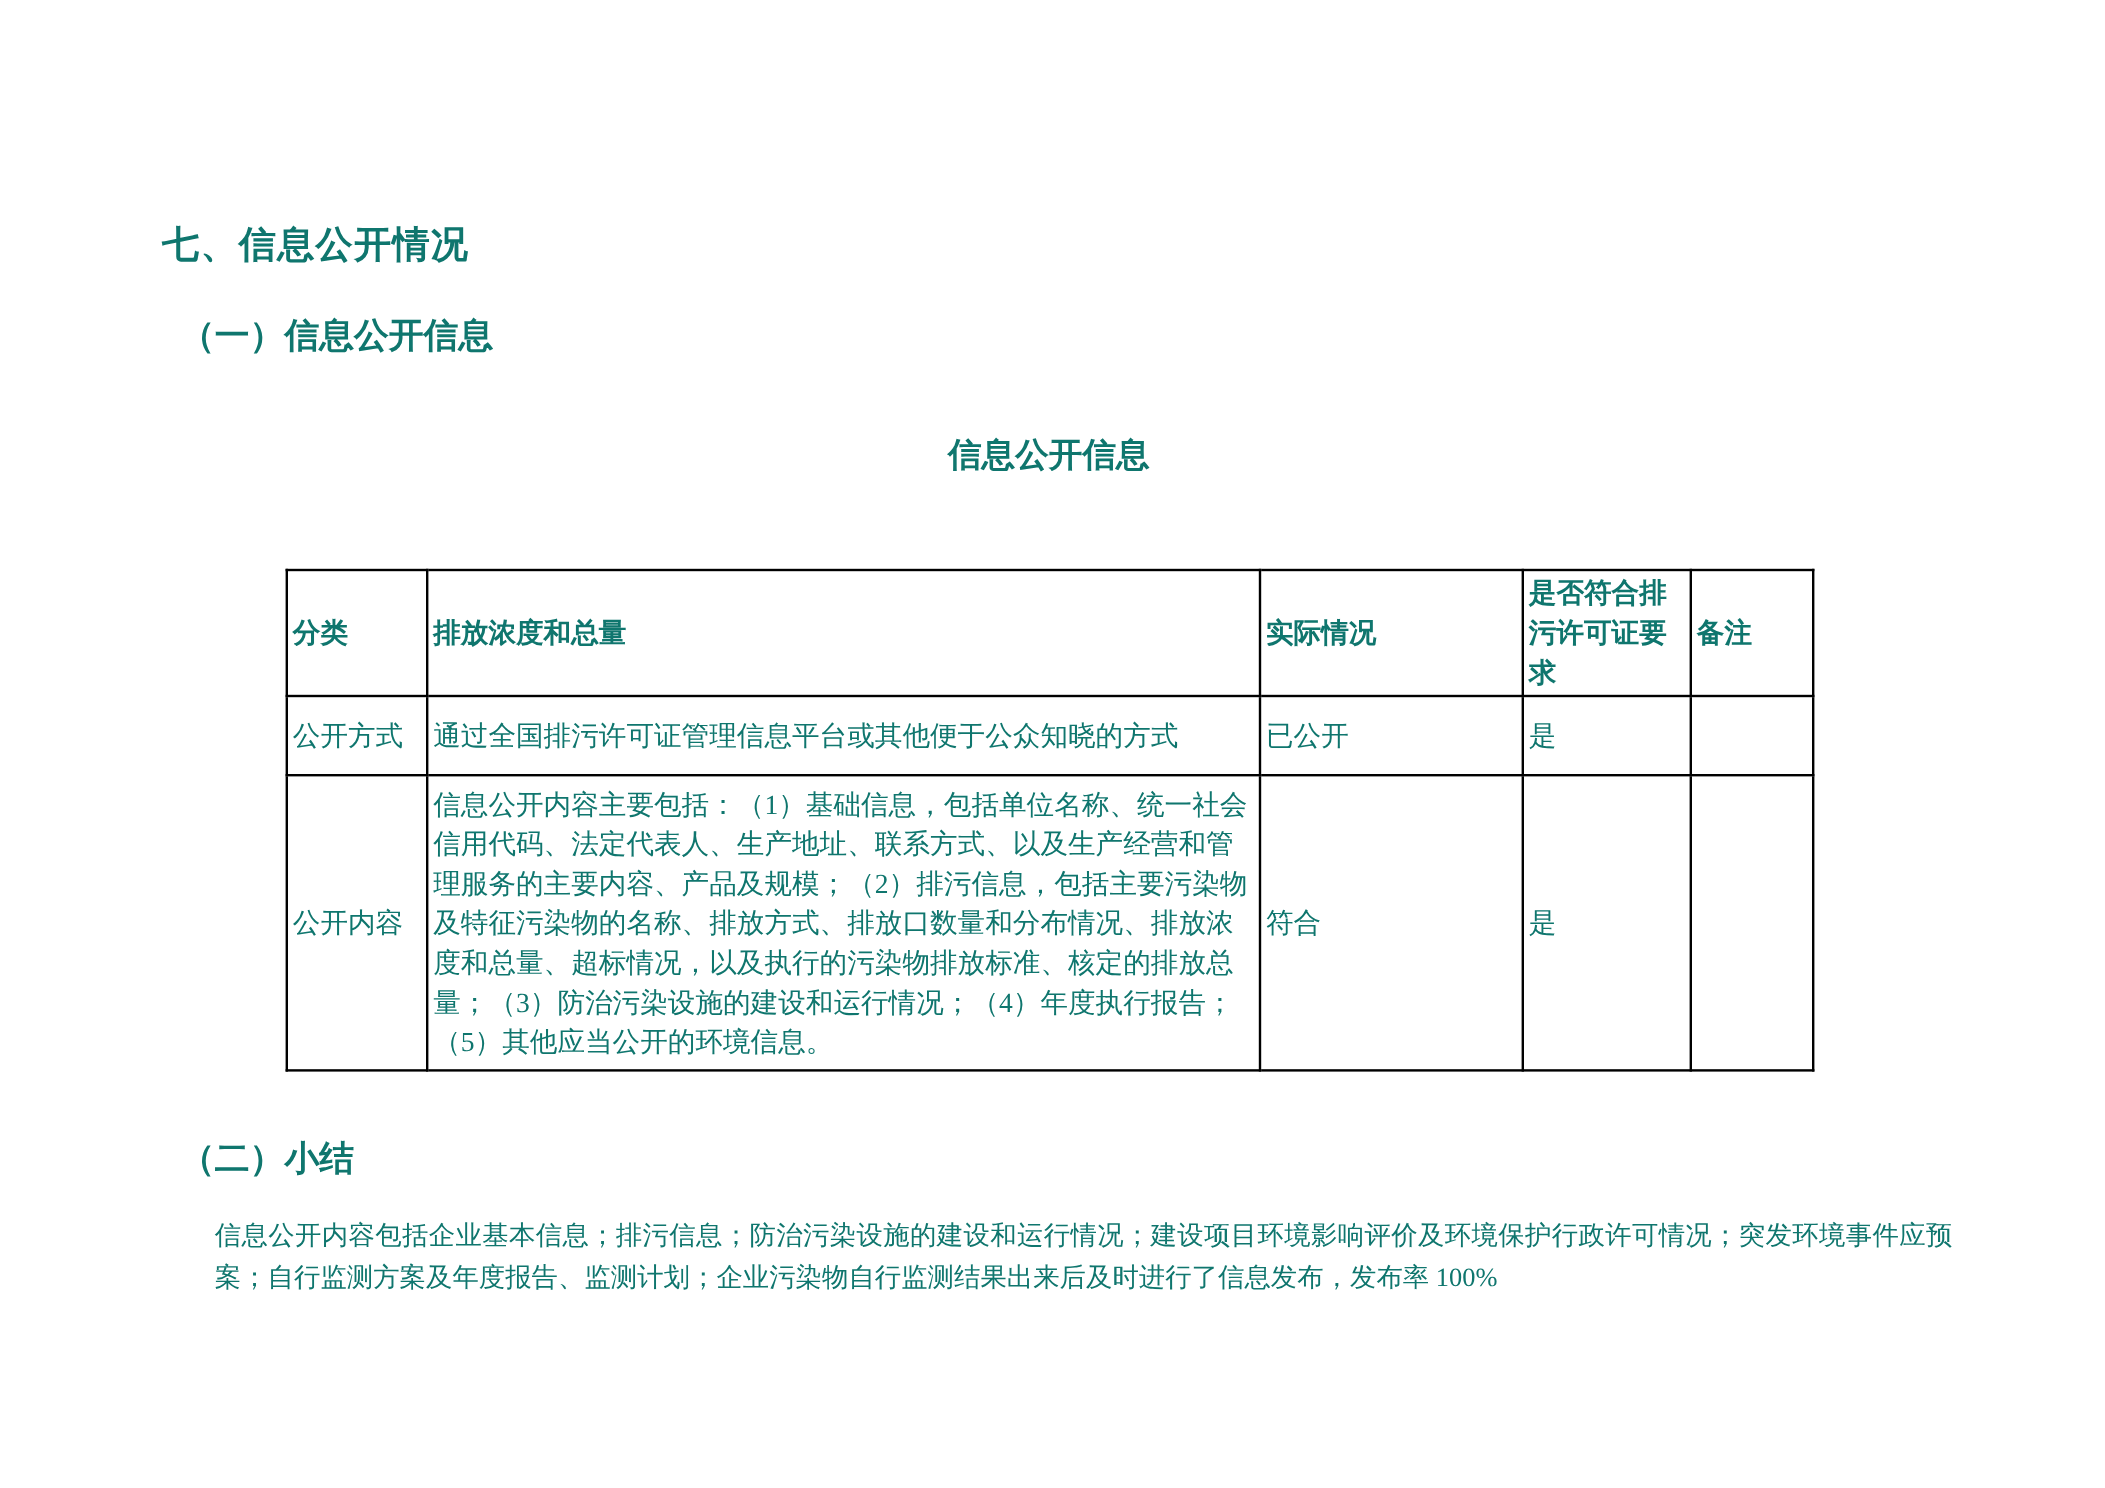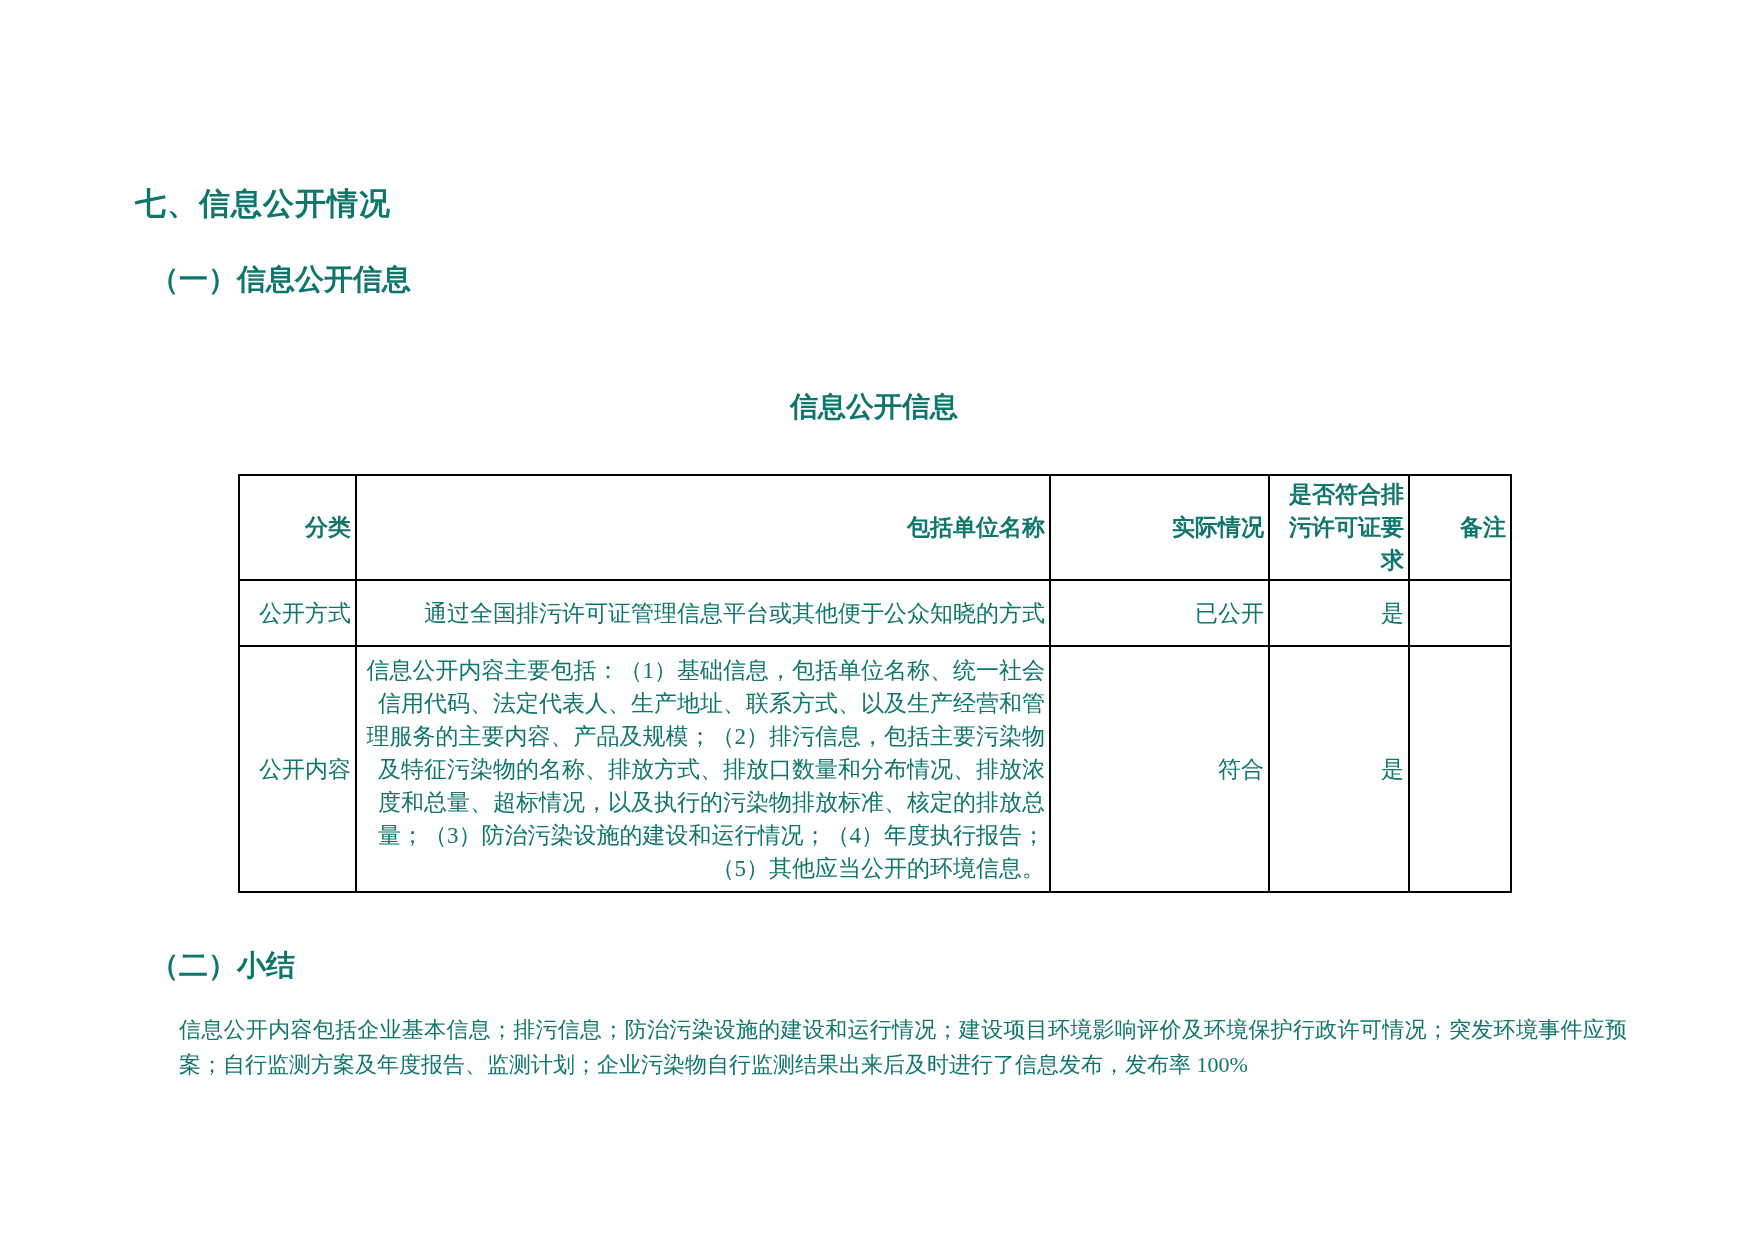--- a/index.html
+++ b/index.html
@@ -37,35 +37,34 @@
   .h2-a { left: 138px; top: 260px; }
   .h2-b { left: 138px; top: 946px; }
   .table-title {
     position: absolute;
     left: 238px;
     top: 360px;
     width: 1272px;
     text-align: center;
     font-size: 28px;
     font-weight: bold;
-    margin-top: 28px;
   }
   table.disclosure {
     position: absolute;
     left: 238px;
     top: 474px;
     width: 1272px;
     border-collapse: collapse;
     table-layout: fixed;
     font-size: 23px;
   }
   table.disclosure th,
   table.disclosure td {
     border: 2px solid #000000;
-    text-align: right;
+    text-align: left;
     vertical-align: middle;
     padding: 2px 4px;
     line-height: 33px;
     font-weight: normal;
     word-break: break-all;
     margin-left: 44px;
   }
   table.disclosure thead th {
     font-weight: bold;
     height: 70px;
@@ -105,21 +104,21 @@
     <colgroup>
       <col style="width:117px">
       <col style="width:694px">
       <col style="width:219px">
       <col style="width:140px">
       <col style="width:102px">
     </colgroup>
     <thead>
       <tr>
         <th>分类</th>
-        <th>包括单位名称</th>
+        <th>排放浓度和总量</th>
         <th>实际情况</th>
         <th>是否符合排污许可证要求</th>
         <th>备注</th>
       </tr>
     </thead>
     <tbody>
       <tr class="row-method">
         <td>公开方式</td>
         <td>通过全国排污许可证管理信息平台或其他便于公众知晓的方式</td>
         <td>已公开</td>

